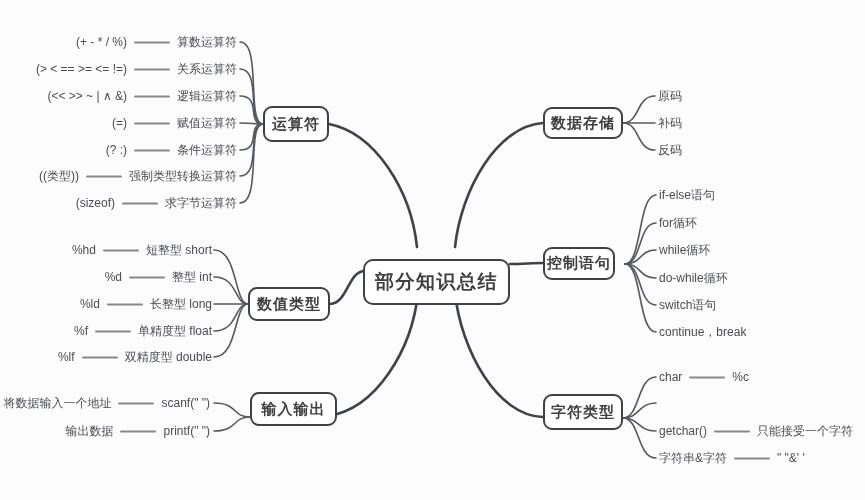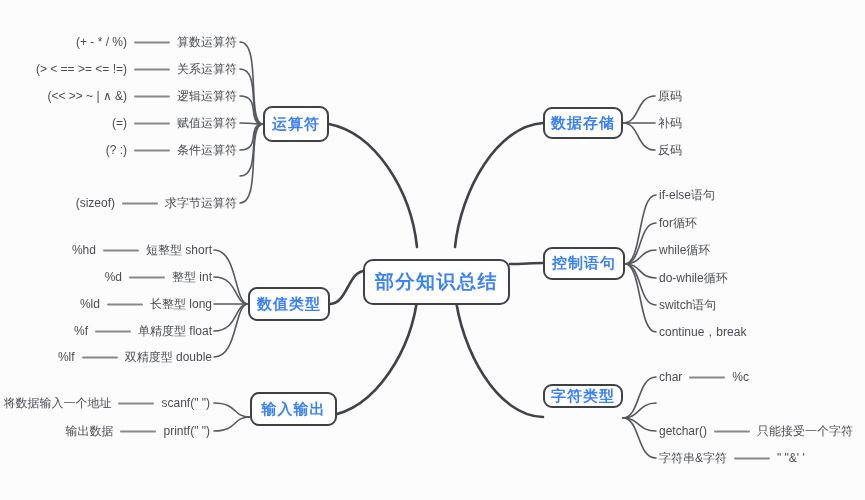--- a/index.html
+++ b/index.html
@@ -7,21 +7,21 @@
     position:relative;width:865px;height:500px;background:#fcfcfc;
     font-family:"Liberation Sans","DejaVu Sans",sans-serif;overflow:hidden;
   }
   svg.wires{position:absolute;left:0;top:0;width:865px;height:500px;pointer-events:none;}
   .wires path{fill:none;stroke-linecap:round;}
   .wires path.trunk{stroke:#3f4246;stroke-width:2.6px;}
   .wires path.twig{stroke:#55585d;stroke-width:1.6px;}
   .node{
     position:absolute;box-sizing:border-box;display:flex;align-items:center;justify-content:center;
     background:#ffffff;border:2.5px solid #3e4145;border-radius:9px;
-    font-weight:700;color:#3b82f6;font-size:15px;letter-spacing:1px;white-space:nowrap;
+    font-weight:700;color:#404040;font-size:15px;letter-spacing:1px;white-space:nowrap;
     cursor:pointer;z-index:2;
   }
   .node.center{border-radius:10px;font-size:19px;letter-spacing:1.5px;margin-top:12px;}
   .row{
     position:absolute;display:flex;align-items:center;white-space:nowrap;
     transform:translateY(-50%);font-size:12px;color:#4a4d52;z-index:2;line-height:15px;
   }
   .row .dash{width:36px;height:2px;background:#85888c;margin:0 7px;flex:none;border-radius:1px;}
   .row .lab,.row .val{display:block;}
 </style>
@@ -82,24 +82,24 @@
   </div>
   <div class="node" style="left:248px;top:287px;width:82px;height:34px">
     <span>数值类型</span>
   </div>
   <div class="node" style="left:250px;top:392px;width:87px;height:34px">
     <span>输入输出</span>
   </div>
   <div class="node" style="left:543px;top:107px;width:80px;height:32px">
     <span>数据存储</span>
   </div>
-  <div class="node" style="left:543px;top:247px;width:82px;height:33px">
+  <div class="node" style="left:543px;top:247px;width:72px;height:33px">
     <span>控制语句</span>
   </div>
-  <div class="node" style="left:543px;top:384px;width:80px;height:24px">
+  <div class="node" style="left:543px;top:394px;width:80px;height:36px">
     <span>字符类型</span>
   </div>
 
   <div class="row" style="top:42px;right:628px">
     <span class="val">(+ - * / %)</span>
     <span class="dash"></span>
     <span class="lab">算数运算符</span>
   </div>
   <div class="row" style="top:69px;right:628px">
     <span class="val">(&gt; &lt; == &gt;= &lt;= !=)</span>
@@ -114,20 +114,25 @@
   <div class="row" style="top:123px;right:628px">
     <span class="val">(=)</span>
     <span class="dash"></span>
     <span class="lab">赋值运算符</span>
   </div>
   <div class="row" style="top:150px;right:628px">
     <span class="val">(? :)</span>
     <span class="dash"></span>
     <span class="lab">条件运算符</span>
   </div>
+  <div class="row" style="top:176px;right:628px">
+    <span class="val">((类型))</span>
+    <span class="dash"></span>
+    <span class="lab">强制类型转换运算符</span>
+  </div>
   <div class="row" style="top:203px;right:628px">
     <span class="val">(sizeof)</span>
     <span class="dash"></span>
     <span class="lab">求字节运算符</span>
   </div>
 
   <div class="row" style="top:250px;right:653px">
     <span class="val">%hd</span>
     <span class="dash"></span>
     <span class="lab">短整型 short</span>

